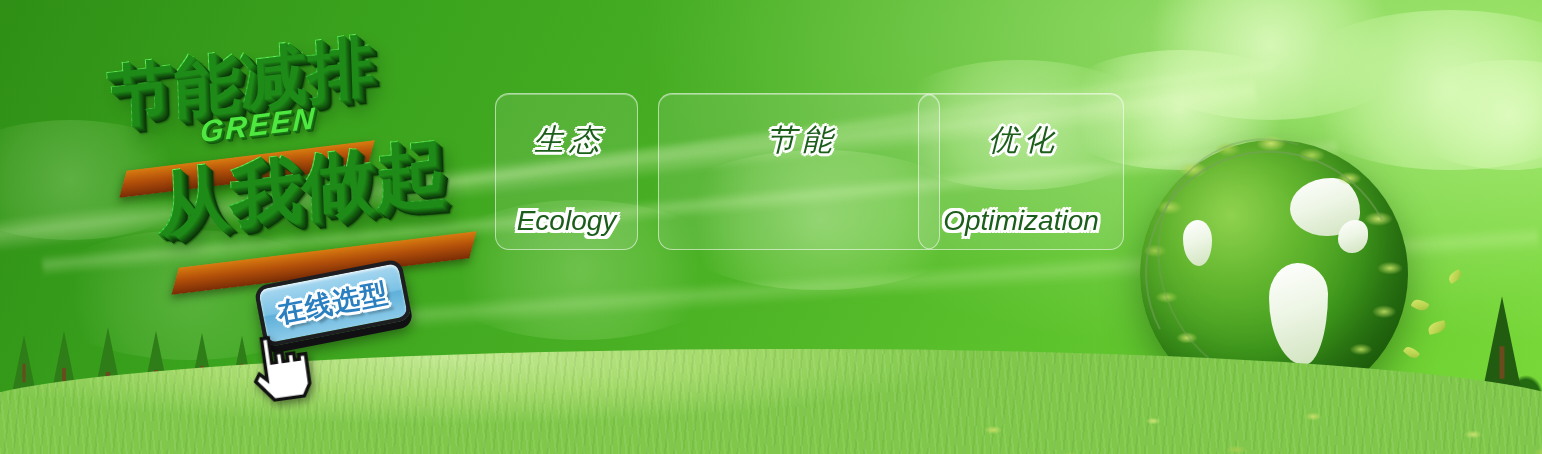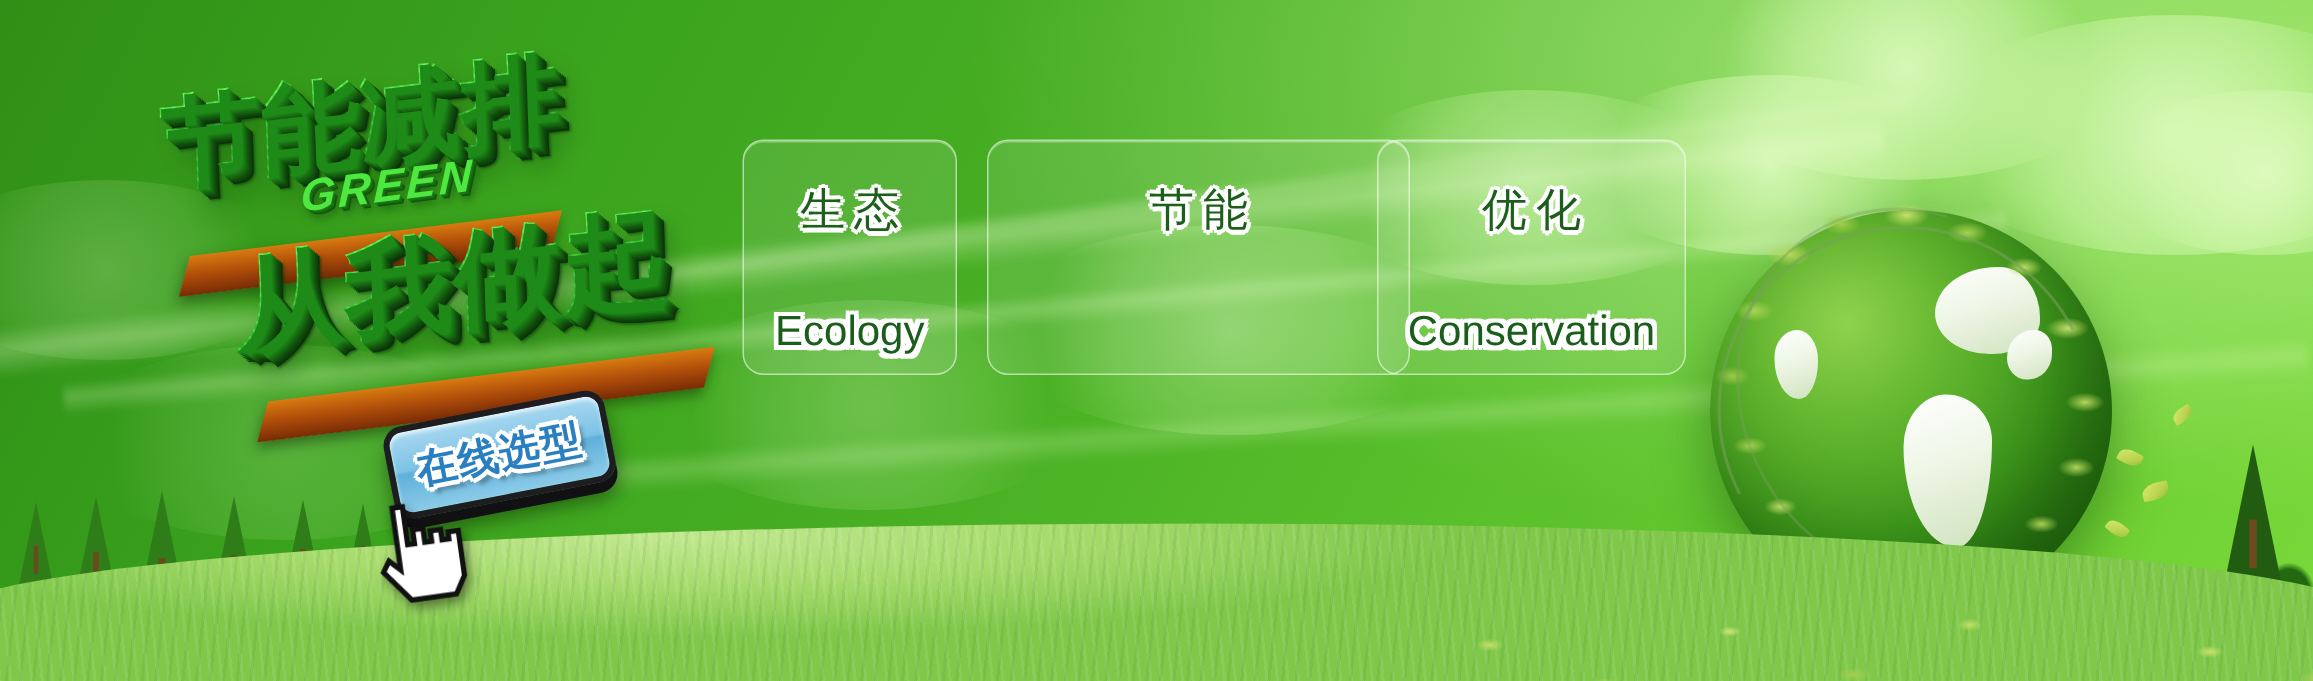--- a/index.html
+++ b/index.html
@@ -232,20 +232,21 @@
     position:absolute;
     border:1px solid rgba(255,255,255,0.55);
     border-radius:14px;
     background:rgba(255,255,255,0.10);
     box-shadow:inset 0 1px 0 rgba(255,255,255,0.35);
     display:flex;
     flex-direction:column;
     align-items:center;
     justify-content:flex-start;
     padding-top:26px;
+    font-style:italic;
   }
   .card-cn {
     font-size:30px;
     color:#1c5f1b;
     letter-spacing:6px;
     text-indent:6px;
     text-shadow:
       -2px -2px 0 #fff, 2px -2px 0 #fff, -2px 2px 0 #fff, 2px 2px 0 #fff,
       -3px 0 0 #fff, 3px 0 0 #fff, 0 -3px 0 #fff, 0 3px 0 #fff;
   }
@@ -347,18 +348,18 @@
       <div class="card-cn">生态</div>
       <div class="card-en">Ecology</div>
     </div>
 
     <div class="card" style="left:658px; top:93px; width:282px; height:157px;">
       <div class="card-cn">节能</div>
     </div>
 
     <div class="card" style="left:918px; top:93px; width:206px; height:157px;">
       <div class="card-cn">优化</div>
-      <div class="card-en">Conservation</div>
+      <div class="card-en">Optimization</div>
     </div>
   </div>
 
 
 </div>
 
 </body></html>

